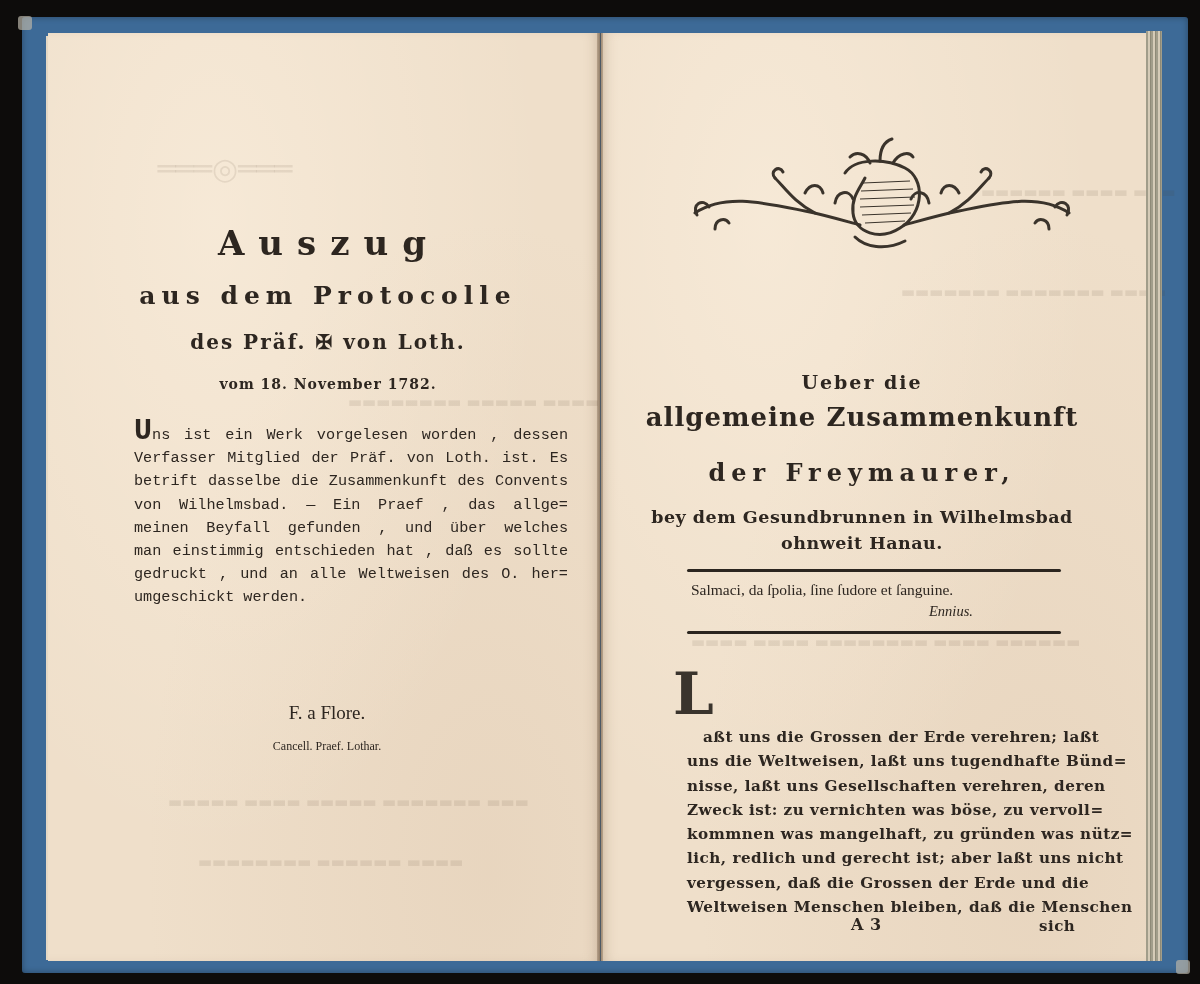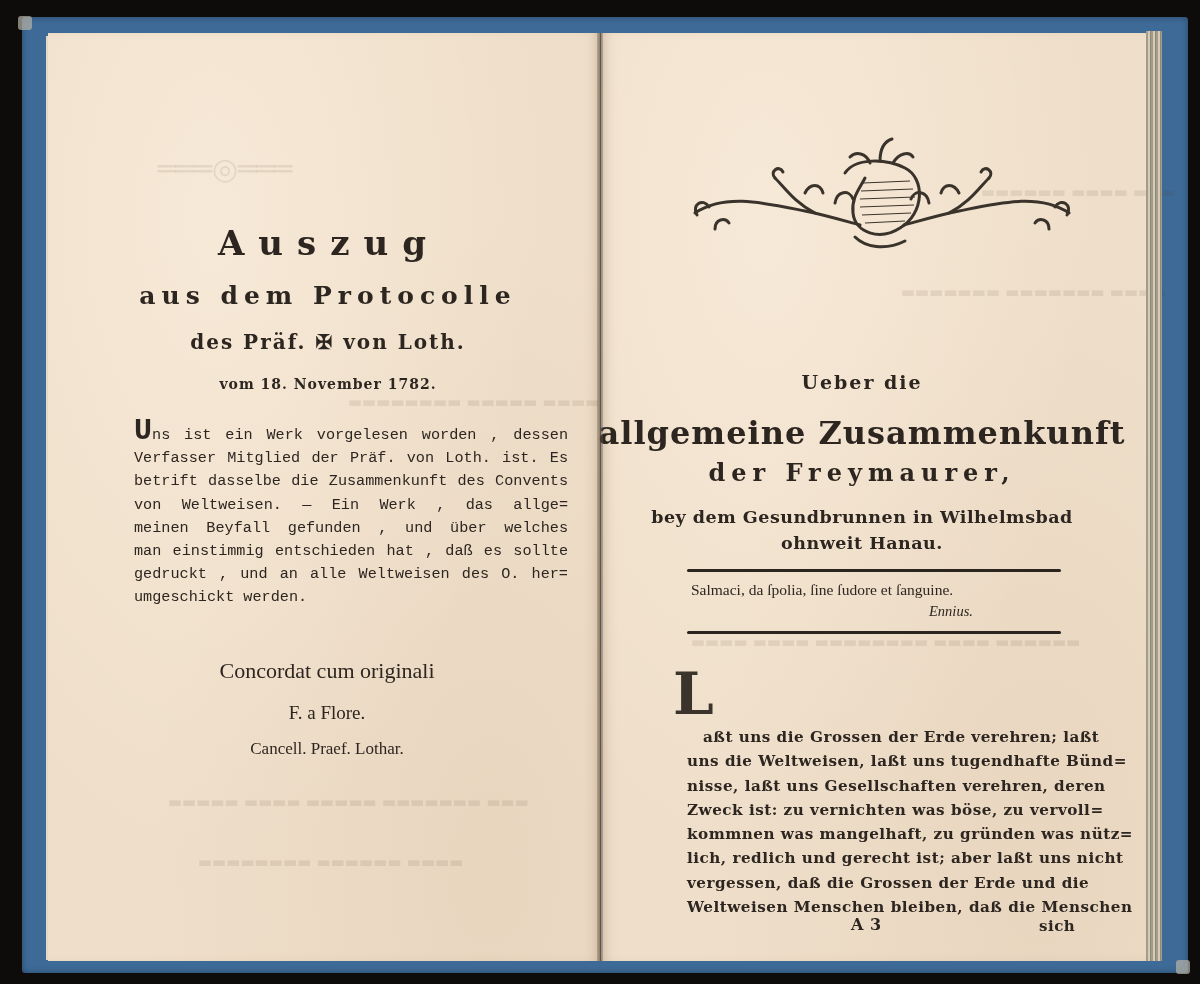--- a/index.html
+++ b/index.html
@@ -45,28 +45,28 @@
   .l-title { top: 170px; font-size: 34px; letter-spacing: 14px; left: 10px; }
   .l-sub1 { top: 228px; font-size: 25px; letter-spacing: 6px; left: 8px; }
   .l-sub2 { top: 277px; font-size: 20px; letter-spacing: 2px; left: 8px; }
   .l-date { top: 323px; font-size: 14px; letter-spacing: 1px; left: 8px; }
   .l-body { position: absolute; left: 86px; width: 434px; top: 388px; font-size: 15.2px; line-height: 23.2px; text-align: justify; font-family: Liberation Mono, monospace; }
   .l-body .line { display: block; text-align-last: justify; white-space: nowrap; }
   .l-body .line.last { text-align-last: left; }
   .dropcap { font-size: 30px; font-weight: bold; line-height: 20px; }
   .l-conc { top: 625px; font-size: 22px; left: 6px; }
   .l-sig { top: 669px; font-size: 19px; left: 6px; }
-  .l-cancell { top: 706px; font-size: 17px; left: 6px; }
+  .l-cancell { top: 706px; font-size: 12px; left: 6px; }
 
   .ghost { position: absolute; color: rgba(80,60,40,0.10); font-size: 15px; font-weight: bold; white-space: nowrap; transform: scaleX(-1); }
 
   
   .ornament { position: absolute; left: 84px; top: 100px; width: 394px; height: 128px; }
   .r-ueber { top: 318px; font-size: 19px; letter-spacing: 2px; left: -26px; }
-  .r-main { top: 361px; font-size: 32px; letter-spacing: 1px; left: -26px; }
+  .r-main { top: 349px; font-size: 26px; letter-spacing: 1px; left: -26px; }
   .r-frey { top: 405px; font-size: 24px; letter-spacing: 6px; left: -26px; }
   .r-bey { top: 454px; font-size: 17.5px; left: -26px; }
   .r-ohn { top: 480px; font-size: 17.5px; left: -26px; }
   .rule { position: absolute; left: 86px; width: 374px; height: 3px; background: #2b251f; border-radius: 2px; }
   .r-motto { position: absolute; left: 90px; top: 548px; font-size: 15.5px; white-space: nowrap; }
   .r-author { position: absolute; left: 328px; top: 570px; font-size: 14.5px; font-style: italic; }
   .r-drop { position: absolute; left: 72px; top: 632px; font-size: 58px; font-weight: bold; color: #3a342d; font-family: "DejaVu Serif", serif; line-height: 58px; }
   .r-body { position: absolute; left: 86px; width: 390px; top: 672px; font-size: 15.2px; line-height: 24.3px; }
   .r-body .line { display: block; text-align: justify; text-align-last: justify; white-space: nowrap; }
   .r-body .line.first { padding-left: 16px; }
@@ -90,28 +90,27 @@
 
   <div class="c frak l-title">Auszug</div>
   <div class="c frak l-sub2">des Präf. ✠ von Loth.</div>
   <div class="c frak l-sub1">aus dem Protocolle</div>
   <div class="c frak l-date">vom 18. November 1782.</div>
 
   <div class="l-body">
     <span class="line"><span class="dropcap">U</span><span>ns ist ein Werk vorgelesen worden , dessen</span></span>
     <span class="line">Verfasser Mitglied der Präf. von Loth. ist.  Es</span>
     <span class="line">betrift dasselbe die Zusammenkunft des Convents</span>
-    <span class="line">von Weltweisen. —  Ein Werk , das allge=</span>
+    <span class="line">von Wilhelmsbad. —  Ein Praef , das allge=</span>
     <span class="line">meinen Beyfall gefunden , und über welches</span>
     <span class="line">man einstimmig entschieden hat , daß es sollte</span>
     <span class="line">gedruckt , und an alle Weltweisen des O. her=</span>
     <span class="line last">umgeschickt werden.</span>
   </div>
 
-  <div class="c roman l-conc">Concordat cum originali</div>
   <div class="c roman l-sig">F. a Flore.</div>
   <div class="c roman l-cancell">Cancell. Praef. Lothar.</div>
 </div>
 
 <div class="page page-right">
   <div class="ghost" style="left:380px;top:150px;">▬▬▬ ▬▬▬▬ ▬▬▬▬▬▬</div>
   <div class="ghost" style="left:300px;top:250px;">▬▬▬▬ ▬▬▬▬▬▬▬ ▬▬▬▬▬▬▬</div>
   <div class="ghost" style="left:90px;top:600px;">▬▬▬▬▬▬ ▬▬▬▬ ▬▬▬▬▬▬▬▬ ▬▬▬▬ ▬▬▬▬</div>
 
   <svg class="ornament" viewBox="0 0 394 128">

